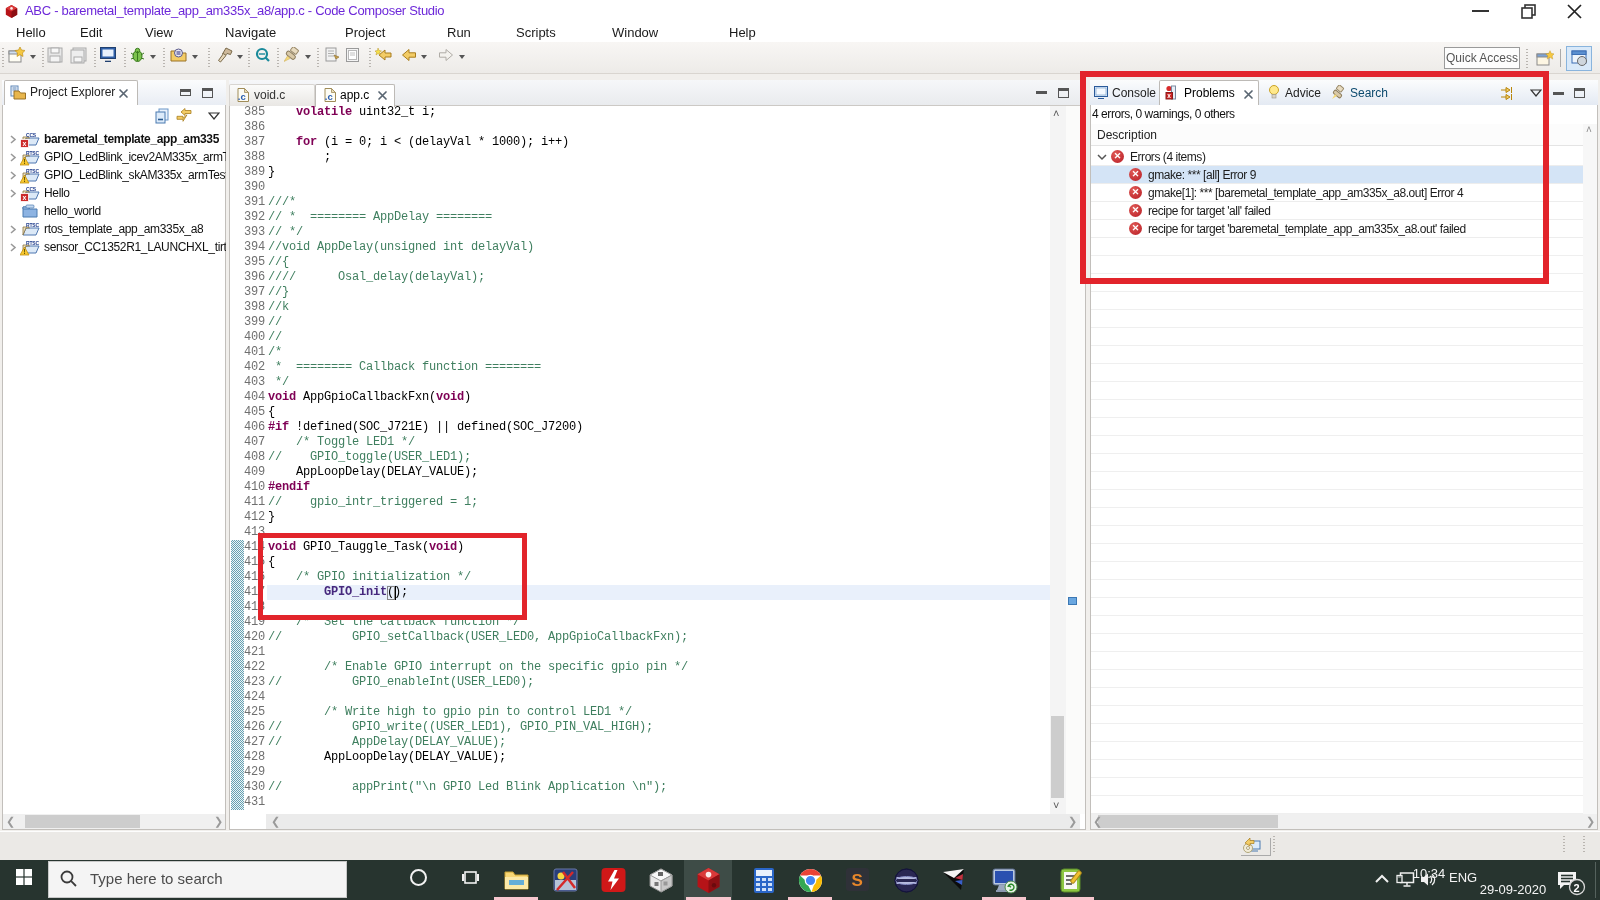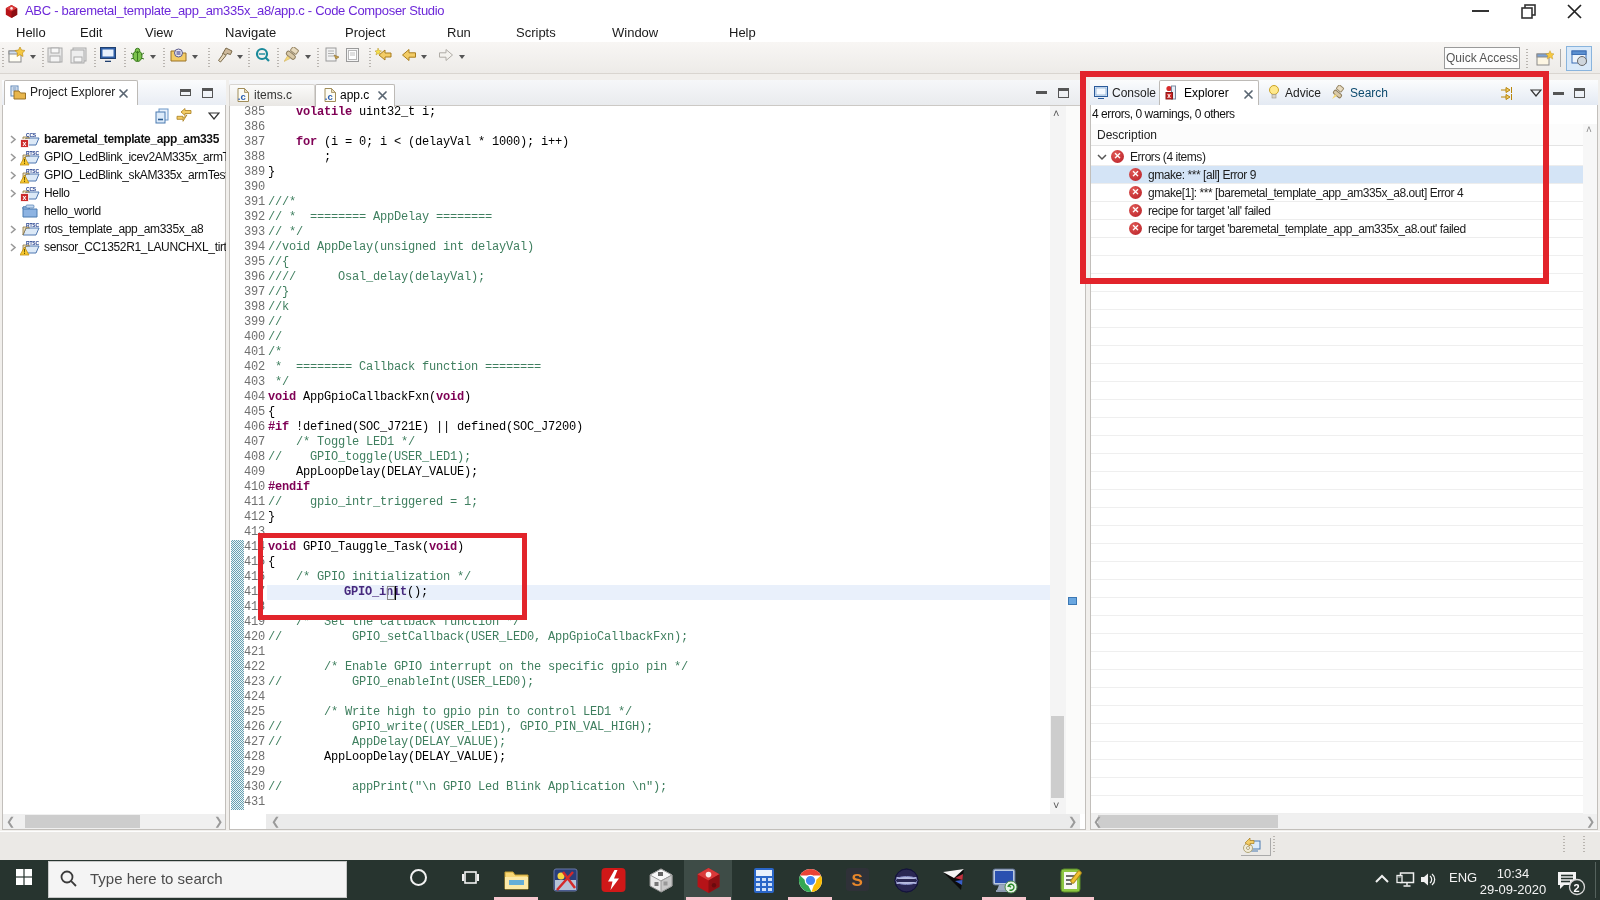--- a/index.html
+++ b/index.html
@@ -27,21 +27,21 @@
   .hthumb { position:absolute; top:1px; height:13px; background:#cdcdcd; }
   .chev { position:absolute; font-size:11px; color:#9a9a9a; top:1px; }
   
   #code { font-family:"Liberation Mono", monospace; font-size:12px; letter-spacing:-0.2px; white-space:pre; }
   .ln { position:absolute; left:244px; width:20px; text-align:right;
         color:#6f6f6f; font-family:"Liberation Mono", monospace; font-size:12px; letter-spacing:-0.2px; }
   .cl { position:absolute; left:268px; height:15px; line-height:15px; color:#000; }
   .kw { color:#7f0055; font-weight:bold; }
   .cm { color:#3f7f5f; }
   .dir { color:#7f0055; font-weight:bold; }
-  .fnb { color:#46287d; font-weight:bold;margin-left:20px; }
+  .fnb { color:#46287d; font-weight:bold; }
   .sq { text-decoration-style:wavy; text-decoration-color:#e05a4e; text-decoration-thickness:1px; text-underline-offset:2px; }
   
   .redbox { position:absolute; border:6px solid #e2242b; background:transparent; z-index:50; }
   .ptxt { position:absolute; top:2px; color:#1c1c1c; white-space:nowrap; letter-spacing:-0.45px; font-size:12px; }
   .errico { position:absolute; width:13px; height:13px; border-radius:50%;
      background:radial-gradient(circle at 35% 30%, #e05a56, #b71c24); color:#fff;
      font-size:9px; font-weight:bold; text-align:center; line-height:13px; }
   
   #taskbar { left:0; top:860px; width:1600px; height:40px; background:#27342f; }
   .tb-ico { position:absolute; top:868px; }
@@ -294,21 +294,21 @@
 
 <div class="panel" style="left:229px;top:80px;width:857px;height:750px;"></div>
 <div class="abs" style="left:229px;top:80px;width:857px;height:26px;background:linear-gradient(#f6f7f9,#e9ebee);border-bottom:1px solid #ccc9c5"></div>
 
 <div class="abs" style="left:229px;top:84px;width:86px;height:22px;background:linear-gradient(#fbfbfa,#e9e7e4);border:1px solid #d8d5d1;border-bottom:none;border-radius:2px 2px 0 0"></div>
 <svg class="abs" style="left:237px;top:88px" width="13" height="14" viewBox="0 0 13 14">
   <path d="M1,0.5 h6.5 l4,4 v9 h-10.5 z" fill="#fdfcf4" stroke="#a08c58"></path>
   <path d="M7.5,0.5 l4,4 h-4 z" fill="#e8dcb8" stroke="#a08c58" stroke-width="0.8"></path>
   <text x="0.8" y="11.5" font-size="9.5" fill="#2a5db0" font-weight="bold" font-family="Liberation Sans">.c</text>
 </svg>
-<span class="abs" style="left:254px;top:88px;font-size:12px;color:#333">items.c</span>
+<span class="abs" style="left:254px;top:88px;font-size:12px;color:#333">void.c</span>
 
 <div class="abs" style="left:315px;top:84px;width:80px;height:23px;background:#ffffff;border:1px solid #bdbab6;border-bottom:none;border-radius:2px 2px 0 0"></div>
 <svg class="abs" style="left:324px;top:88px" width="13" height="14" viewBox="0 0 13 14">
   <path d="M1,0.5 h6.5 l4,4 v9 h-10.5 z" fill="#fdfcf4" stroke="#a08c58"></path>
   <path d="M7.5,0.5 l4,4 h-4 z" fill="#e8dcb8" stroke="#a08c58" stroke-width="0.8"></path>
   <text x="0.8" y="11.5" font-size="9.5" fill="#2a5db0" font-weight="bold" font-family="Liberation Sans">.c</text>
 </svg>
 <span class="abs" style="left:340px;top:88px;font-size:12px;color:#000">app.c</span>
 <svg class="abs" style="left:377px;top:90px" width="11" height="11" viewBox="0 0 11 11">
     <path d="M2,2 L9,9 M9,2 L2,9" stroke="#5a6672" stroke-width="1.7" stroke-linecap="round"></path>
@@ -349,21 +349,21 @@
 </svg>
 <span class="abs" style="left:1112px;top:86px;font-size:12px;color:#222">Console</span>
 
 <div class="vtab-active" style="left:1159px;width:100px;height:25px;top:80px"></div>
 <svg class="abs" style="left:1165px;top:85px" width="14" height="15" viewBox="0 0 14 15">
   <circle cx="4" cy="3.5" r="2.6" fill="#d92c2c"></circle>
   <rect x="6.5" y="1" width="4" height="13" fill="#e8eef6" stroke="#7a8aa0"></rect>
   <rect x="1" y="7.5" width="6.5" height="6.5" fill="#c22" stroke="#8a1a1a"></rect>
   <text x="2.2" y="13" font-size="6.5" fill="#fff" font-weight="bold" font-family="Liberation Sans">x</text>
 </svg>
-<span class="abs" style="left:1184px;top:86px;font-size:12px;color:#000">Explorer</span>
+<span class="abs" style="left:1184px;top:86px;font-size:12px;color:#000">Problems</span>
 <svg class="abs" style="left:1243px;top:89px" width="11" height="11" viewBox="0 0 11 11">
     <path d="M2,2 L9,9 M9,2 L2,9" stroke="#5a6672" stroke-width="1.7" stroke-linecap="round"></path>
   </svg>
 
 <svg class="abs" style="left:1268px;top:85px" width="12" height="15" viewBox="0 0 12 15">
   <circle cx="6" cy="5" r="4.5" fill="#ffe98c" stroke="#c9a227"></circle>
   <rect x="4" y="9.5" width="4" height="3.5" fill="#d9d4c8" stroke="#9a948a" stroke-width="0.6"></rect>
 </svg>
 <span class="abs" style="left:1285px;top:86px;font-size:12px;color:#222">Advice</span>
 
@@ -594,21 +594,21 @@
       <line x1="11" y1="11" x2="11" y2="13.5" stroke="#f0f0f0" stroke-width="1.5"></line>
       <line x1="7.5" y1="14" x2="14.5" y2="14" stroke="#f0f0f0" stroke-width="1.5"></line>
       <rect x="1" y="3.5" width="5" height="7" fill="#27342f" stroke="#f0f0f0" stroke-width="1.3"></rect>
       <line x1="2.2" y1="5" x2="4.8" y2="5" stroke="#f0f0f0" stroke-width="0.8"></line>
     </svg>
     <svg class="trayico" style="left:1420px;top:872px" width="17" height="15" viewBox="0 0 17 15">
       <polygon points="1,5 4,5 8,1.5 8,13.5 4,10 1,10" fill="#f0f0f0"></polygon>
       <path d="M10,4 a4.5,4.5 0 0 1 0,7 M12,2 a7,7 0 0 1 0,11" fill="none" stroke="#f0f0f0" stroke-width="1.3"></path>
     </svg>
     <div class="trayico" style="left:1449px;top:870px;font-size:13px;color:#f4f4f4">ENG</div>
-    <div class="trayico" style="left:1478px;top:866px;width:70px;text-align:center;font-size:13px;color:#f4f4f4">10:34</div>
+    <div class="trayico" style="left:1394px;top:866px;width:70px;text-align:center;font-size:13px;color:#f4f4f4">10:34</div>
     <div class="trayico" style="left:1472px;top:882px;width:82px;text-align:center;font-size:13px;color:#f4f4f4">29-09-2020</div>
     <svg class="trayico" style="left:1556px;top:871px" width="30" height="25" viewBox="0 0 30 25">
       <path d="M2,1 H20 V14 H8 L4,18 V14 H2 Z" fill="#f4f4f4"></path>
       <line x1="5" y1="4.5" x2="17" y2="4.5" stroke="#27342f" stroke-width="1.6"></line>
       <line x1="5" y1="7.5" x2="17" y2="7.5" stroke="#27342f" stroke-width="1.6"></line>
       <line x1="5" y1="10.5" x2="14" y2="10.5" stroke="#27342f" stroke-width="1.6"></line>
       <circle cx="21" cy="16" r="7.5" fill="#27342f" stroke="#d8d8d8" stroke-width="1.3"></circle>
       <text x="17.5" y="20.5" font-size="11" font-weight="bold" fill="#fff" font-family="Liberation Sans">2</text>
     </svg>
     <div class="abs" style="left:1595px;top:862px;width:1px;height:36px;background:#55625d"></div>

